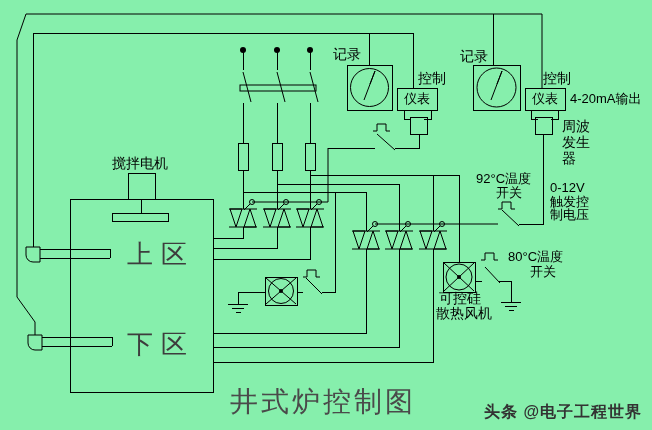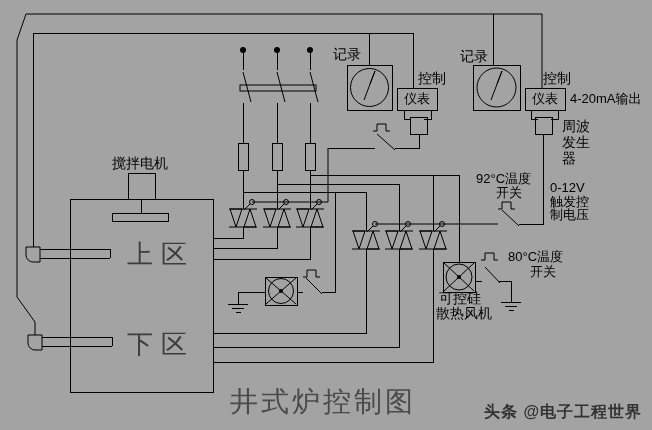--- a/index.html
+++ b/index.html
@@ -1,16 +1,16 @@
 <!DOCTYPE html>
 <html><head>
 <meta charset="utf-8">
 <style>
   html,body{margin:0;padding:0;background:#fff;}
-  #stage{position:relative;width:652px;height:430px;background:#a3a3a3;overflow:hidden;
+  #stage{position:relative;width:652px;height:430px;background:#86efac;overflow:hidden;
          font-family:"Liberation Sans",sans-serif;}
   svg{position:absolute;left:0;top:0;}
   svg text{font-family:"Liberation Sans",sans-serif;fill:#000;}
   .lbl{font-size:14px;}
   .lbl-s{font-size:13px;}
   .zone{font-size:26px;letter-spacing:8px;fill:#3d3d3d;}
   .title-txt{font-family:"Liberation Serif",serif;font-size:28px;letter-spacing:3px;fill:#4a4a4a;}
   .wm{font-size:16px;font-weight:bold;letter-spacing:1px;fill:#333;}
   .wire{stroke:#000;stroke-width:1;fill:none;}
   .sym{stroke:#000;stroke-width:1;fill:none;}

